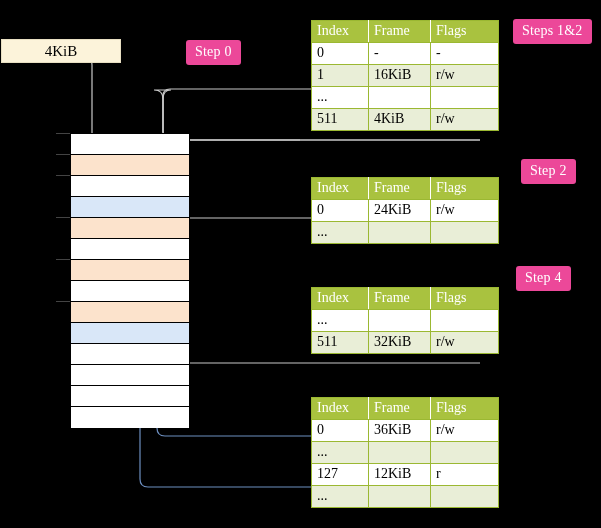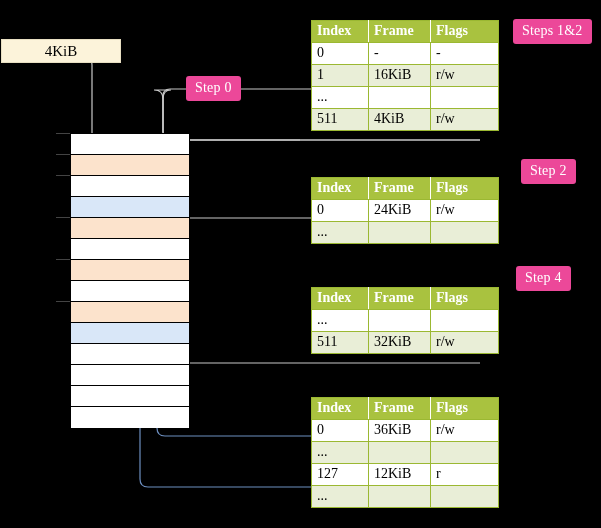--- a/index.html
+++ b/index.html
@@ -62,21 +62,21 @@
     padding:2px 5px 3px 5px;
     text-align:left;
     font-weight:normal;
     height:20px;
     box-sizing:border-box;
     vertical-align:middle;
   }
   .ptable th{
     background:#a9c23f;
     color:#ffffff;
-    font-weight:bold;
+    font-weight:normal;
     border-color:#9bb832;
     border-right-color:#ffffff;
   }
   .ptable th:last-child{border-right-color:#9bb832;}
   .ptable tr.alt td{background:#e9eed7;}
   .col-index{width:57px;}
   .col-frame{width:62px;}
   .col-flags{width:68px;}
 
   
@@ -154,21 +154,21 @@
   <div id="ticks">
       <div class="tick" style="left: 56px; top: 133px; width: 14px;"></div>
       <div class="tick" style="left: 56px; top: 154px; width: 14px;"></div>
       <div class="tick" style="left: 56px; top: 175px; width: 14px;"></div>
       <div class="tick" style="left: 56px; top: 217px; width: 14px;"></div>
       <div class="tick" style="left: 56px; top: 259px; width: 14px;"></div>
       <div class="tick" style="left: 56px; top: 301px; width: 14px;"></div>
     </div>
 
   <div id="badges">
-      <div class="badge" style="left: 186px; top: 40px; margin-top: 36px;">Step 0</div>
+      <div class="badge" style="left: 186px; top: 40px;">Step 0</div>
       <div class="badge" style="left: 513px; top: 19px;">Steps 1&amp;2</div>
       <div class="badge" style="left: 521px; top: 159px;">Step 2</div>
       <div class="badge" style="left: 516px; top: 266px; font-family: Liberation Serif, serif;">Step 4</div>
     </div>
 
   <div id="tables">
       <table class="ptable" style="left: 311px; top: 20px;">
         <thead>
           <tr>
             <th class="col-index">Index</th>

